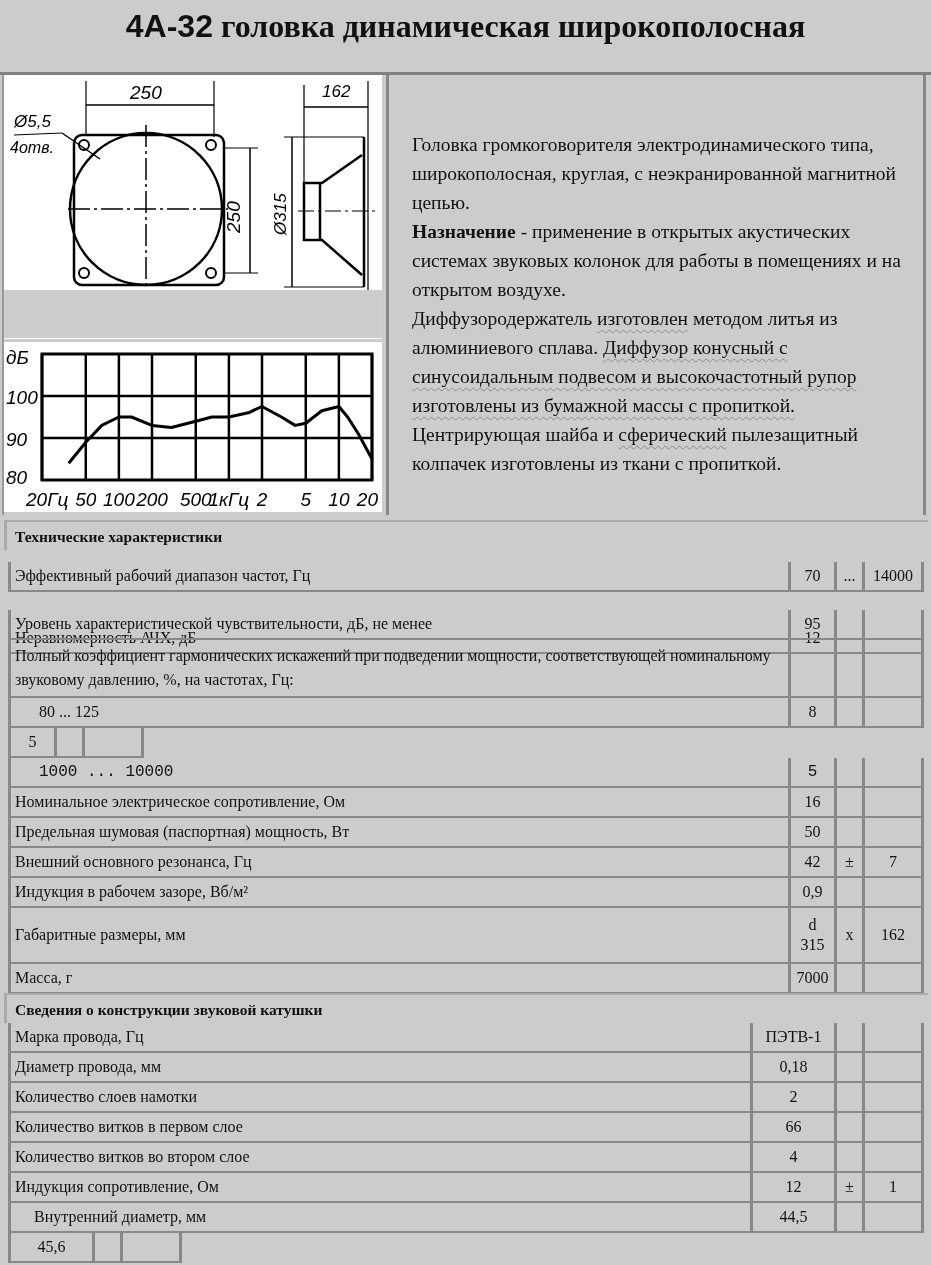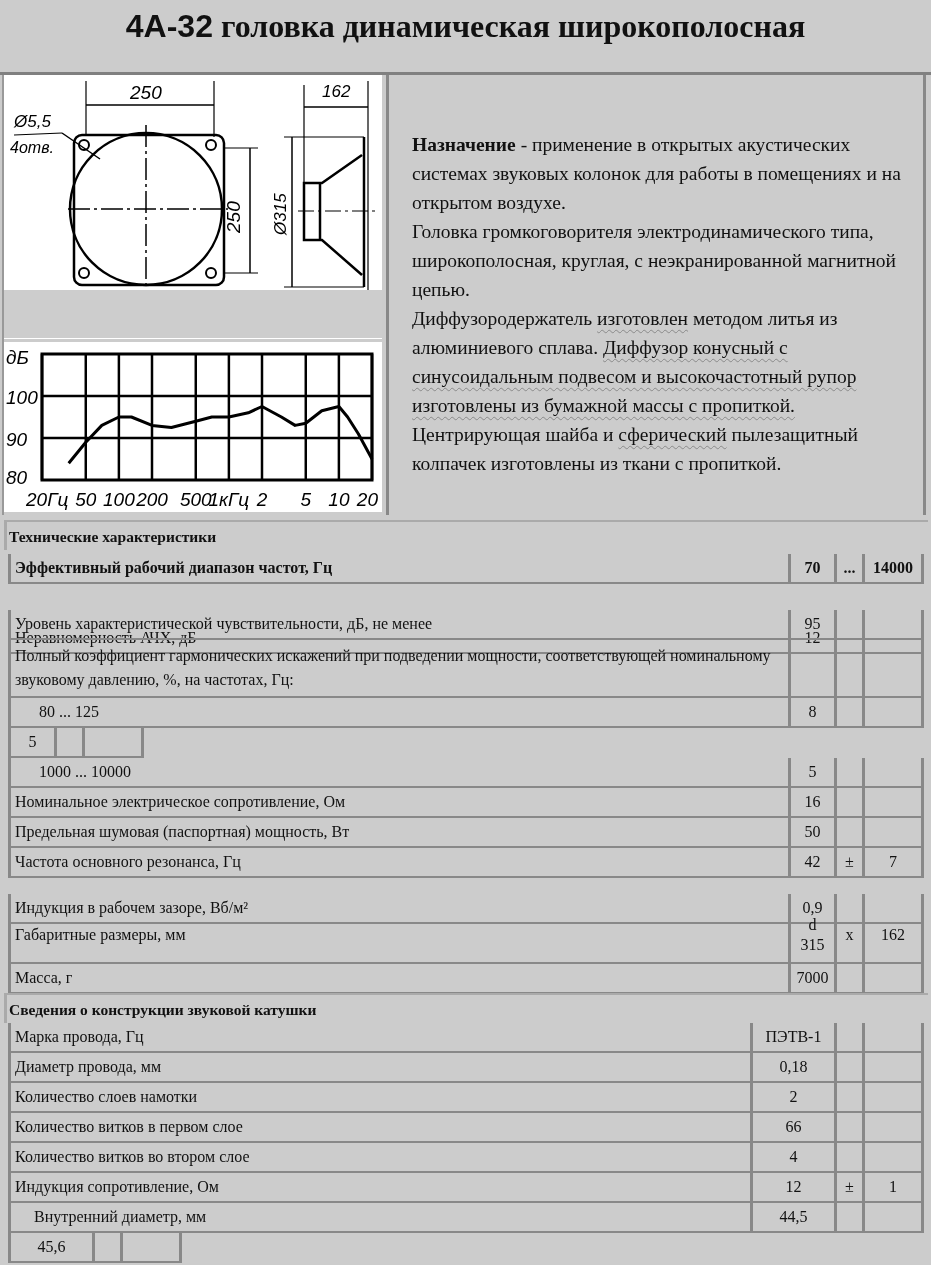--- a/index.html
+++ b/index.html
@@ -11,21 +11,21 @@
   .leftcol{position:absolute;left:2px;top:75px;width:382px;height:440px;border-left:2px solid #999;}
   .drawing{position:absolute;left:4px;top:75px;width:378px;height:264px;background:#fff;}
   .graybar{position:absolute;left:4px;top:290px;width:378px;height:48px;background:#cdcdcd;}
   .chart{position:absolute;left:4px;top:342px;width:378px;height:170px;background:#fff;}
   .rightcol{position:absolute;left:386px;top:75px;width:540px;height:440px;border-left:3px solid #888;border-right:3px solid #888;box-sizing:border-box;}
   .desc{position:absolute;left:390px;top:130px;width:530px;font-size:19.5px;line-height:29px;font-family:"Liberation Serif",serif;}
   .desc p{margin:0;}
   .desc .ind{padding-left:22px;}
   .desc b{font-weight:bold;}
   .wavy{text-decoration:underline wavy #8a8a8a;text-decoration-thickness:1px;text-underline-offset:4px;}
-  .sect{position:absolute;left:4px;width:924px;height:30px;line-height:30px;font-weight:bold;font-size:15.5px;border-top:2px solid #aaa;border-left:3px solid #aaa;padding-left:2px;box-sizing:border-box;}
+  .sect{position:absolute;left:4px;width:924px;height:30px;line-height:30px;font-weight:bold;font-size:15.5px;border-top:2px solid #aaa;border-left:3px solid #aaa;padding-left:8px;box-sizing:border-box;}
   .rows{position:absolute;left:8px;}
   .row{position:absolute;left:0;display:flex;border-bottom:2px solid #888;box-sizing:border-box;}
   .row > div{box-sizing:border-box;display:flex;align-items:center;}
   .c-label{padding-left:4px;border-left:3px solid #888;}
   .c-val{justify-content:center;border-left:3px solid #888;text-align:center;}
   .c-sym{justify-content:center;border-left:3px solid #888;}
   .c-val2{justify-content:center;border-left:3px solid #888;border-right:3px solid #888;}
   .sub{padding-left:28px !important;}
 </style>
 </head>
@@ -113,28 +113,28 @@
       <text x="224.88670047696206" y="164" text-anchor="middle" font-family="Liberation Sans, sans-serif" font-style="italic" font-size="19" fill="#000">1кГц</text>
       <text x="258" y="164" text-anchor="middle" font-family="Liberation Sans, sans-serif" font-style="italic" font-size="19" fill="#000">2</text>
       <text x="301.7734009539241" y="164" text-anchor="middle" font-family="Liberation Sans, sans-serif" font-style="italic" font-size="19" fill="#000">5</text>
       <text x="334.88670047696206" y="164" text-anchor="middle" font-family="Liberation Sans, sans-serif" font-style="italic" font-size="19" fill="#000">10</text>
       <text x="374" y="164" text-anchor="end" font-family="Liberation Sans, sans-serif" font-style="italic" font-size="19" fill="#000">20</text>
     </svg>
 </div>
 
 <div class="rightcol"></div>
 <div class="desc">
+  <p class="ind">Головка громкоговорителя электродинамического типа, широкополосная, круглая, с неэкранированной магнитной цепью.</p>
   <p class="ind"><b>Назначение</b><span> - применение в открытых акустических системах звуковых колонок для работы в помещениях и на открытом воздухе.</span></p>
-  <p class="ind">Головка громкоговорителя электродинамического типа, широкополосная, круглая, с неэкранированной магнитной цепью.</p>
   <p class="ind"><span>Диффузородержатель </span><span class="wavy">изготовлен</span><span> методом литья из алюминиевого сплава. </span><span class="wavy">Диффузор конусный с синусоидальным подвесом и высокочастотный рупор изготовлены из бумажной массы с пропиткой.</span><span> Центрирующая шайба и </span><span class="wavy">сферический</span><span> пылезащитный колпачек изготовлены из ткани с пропиткой.</span></p>
 </div>
 
 <div class="sect" style="top:520px;">Технические характеристики</div>
 <div id="rows1" class="rows" style="top: 550px;">
-    <div class="row" style="top: 4px; height: 30px; font-weight: bold;">
+    <div class="row" style="top: 12px; height: 30px;">
       <div class="c-label" style="width: 780px;">Эффективный рабочий диапазон частот, Гц</div>
       <div class="c-val" style="width: 46px;">70</div>
       <div class="c-sym" style="width: 28px;">...</div>
       <div class="c-val2" style="width: 62px;">14000</div>
     </div>
     <div class="row" style="top: 30px; height: 30px; margin-top: 44px;">
       <div class="c-label" style="width: 780px;">Неравномерность АЧХ, дБ</div>
       <div class="c-val" style="width: 46px;">12</div>
       <div class="c-sym" style="width: 28px;"></div>
       <div class="c-val2" style="width: 62px;"></div>
@@ -155,45 +155,45 @@
       <div class="c-label sub" style="width: 780px;">80 ... 125</div>
       <div class="c-val" style="width: 46px;">8</div>
       <div class="c-sym" style="width: 28px;"></div>
       <div class="c-val2" style="width: 62px;"></div>
     </div>
     <div class="row" style="top: 178px; height: 30px;">
       <div class="c-val" style="width: 46px;">5</div>
       <div class="c-sym" style="width: 28px;"></div>
       <div class="c-val2" style="width: 62px;"></div>
     </div>
-    <div class="row" style="top: 208px; height: 30px;">
+    <div class="row" style="top: 208px; height: 30px; font-family: Liberation Mono, monospace;">
       <div class="c-label sub" style="width: 780px;">1000 ... 10000</div>
       <div class="c-val" style="width: 46px;">5</div>
       <div class="c-sym" style="width: 28px;"></div>
       <div class="c-val2" style="width: 62px;"></div>
     </div>
     <div class="row" style="top: 238px; height: 30px;">
       <div class="c-label" style="width: 780px;">Номинальное электрическое сопротивление, Ом</div>
       <div class="c-val" style="width: 46px;">16</div>
       <div class="c-sym" style="width: 28px;"></div>
       <div class="c-val2" style="width: 62px;"></div>
     </div>
     <div class="row" style="top: 268px; height: 30px;">
       <div class="c-label" style="width: 780px;">Предельная шумовая (паспортная) мощность, Вт</div>
       <div class="c-val" style="width: 46px;">50</div>
       <div class="c-sym" style="width: 28px;"></div>
       <div class="c-val2" style="width: 62px;"></div>
     </div>
     <div class="row" style="top: 298px; height: 30px;">
-      <div class="c-label" style="width: 780px;">Частота основного резонанса, Гц</div>
+      <div class="c-label" style="width: 780px;">Внешний основного резонанса, Гц</div>
       <div class="c-val" style="width: 46px;">42</div>
       <div class="c-sym" style="width: 28px;">±</div>
       <div class="c-val2" style="width: 62px;">7</div>
     </div>
-    <div class="row" style="top: 344px; height: 30px;">
+    <div class="row" style="top: 328px; height: 30px;">
       <div class="c-label" style="width: 780px;">Индукция в рабочем зазоре, Вб/м²</div>
       <div class="c-val" style="width: 46px;">0,9</div>
       <div class="c-sym" style="width: 28px;"></div>
       <div class="c-val2" style="width: 62px;"></div>
     </div>
     <div class="row" style="top: 358px; height: 56px;">
       <div class="c-label" style="width: 780px;">Габаритные размеры, мм</div>
       <div class="c-val" style="width: 46px; flex-direction: column; line-height: 20px;">
         <span>d</span>
         <span>315</span>

